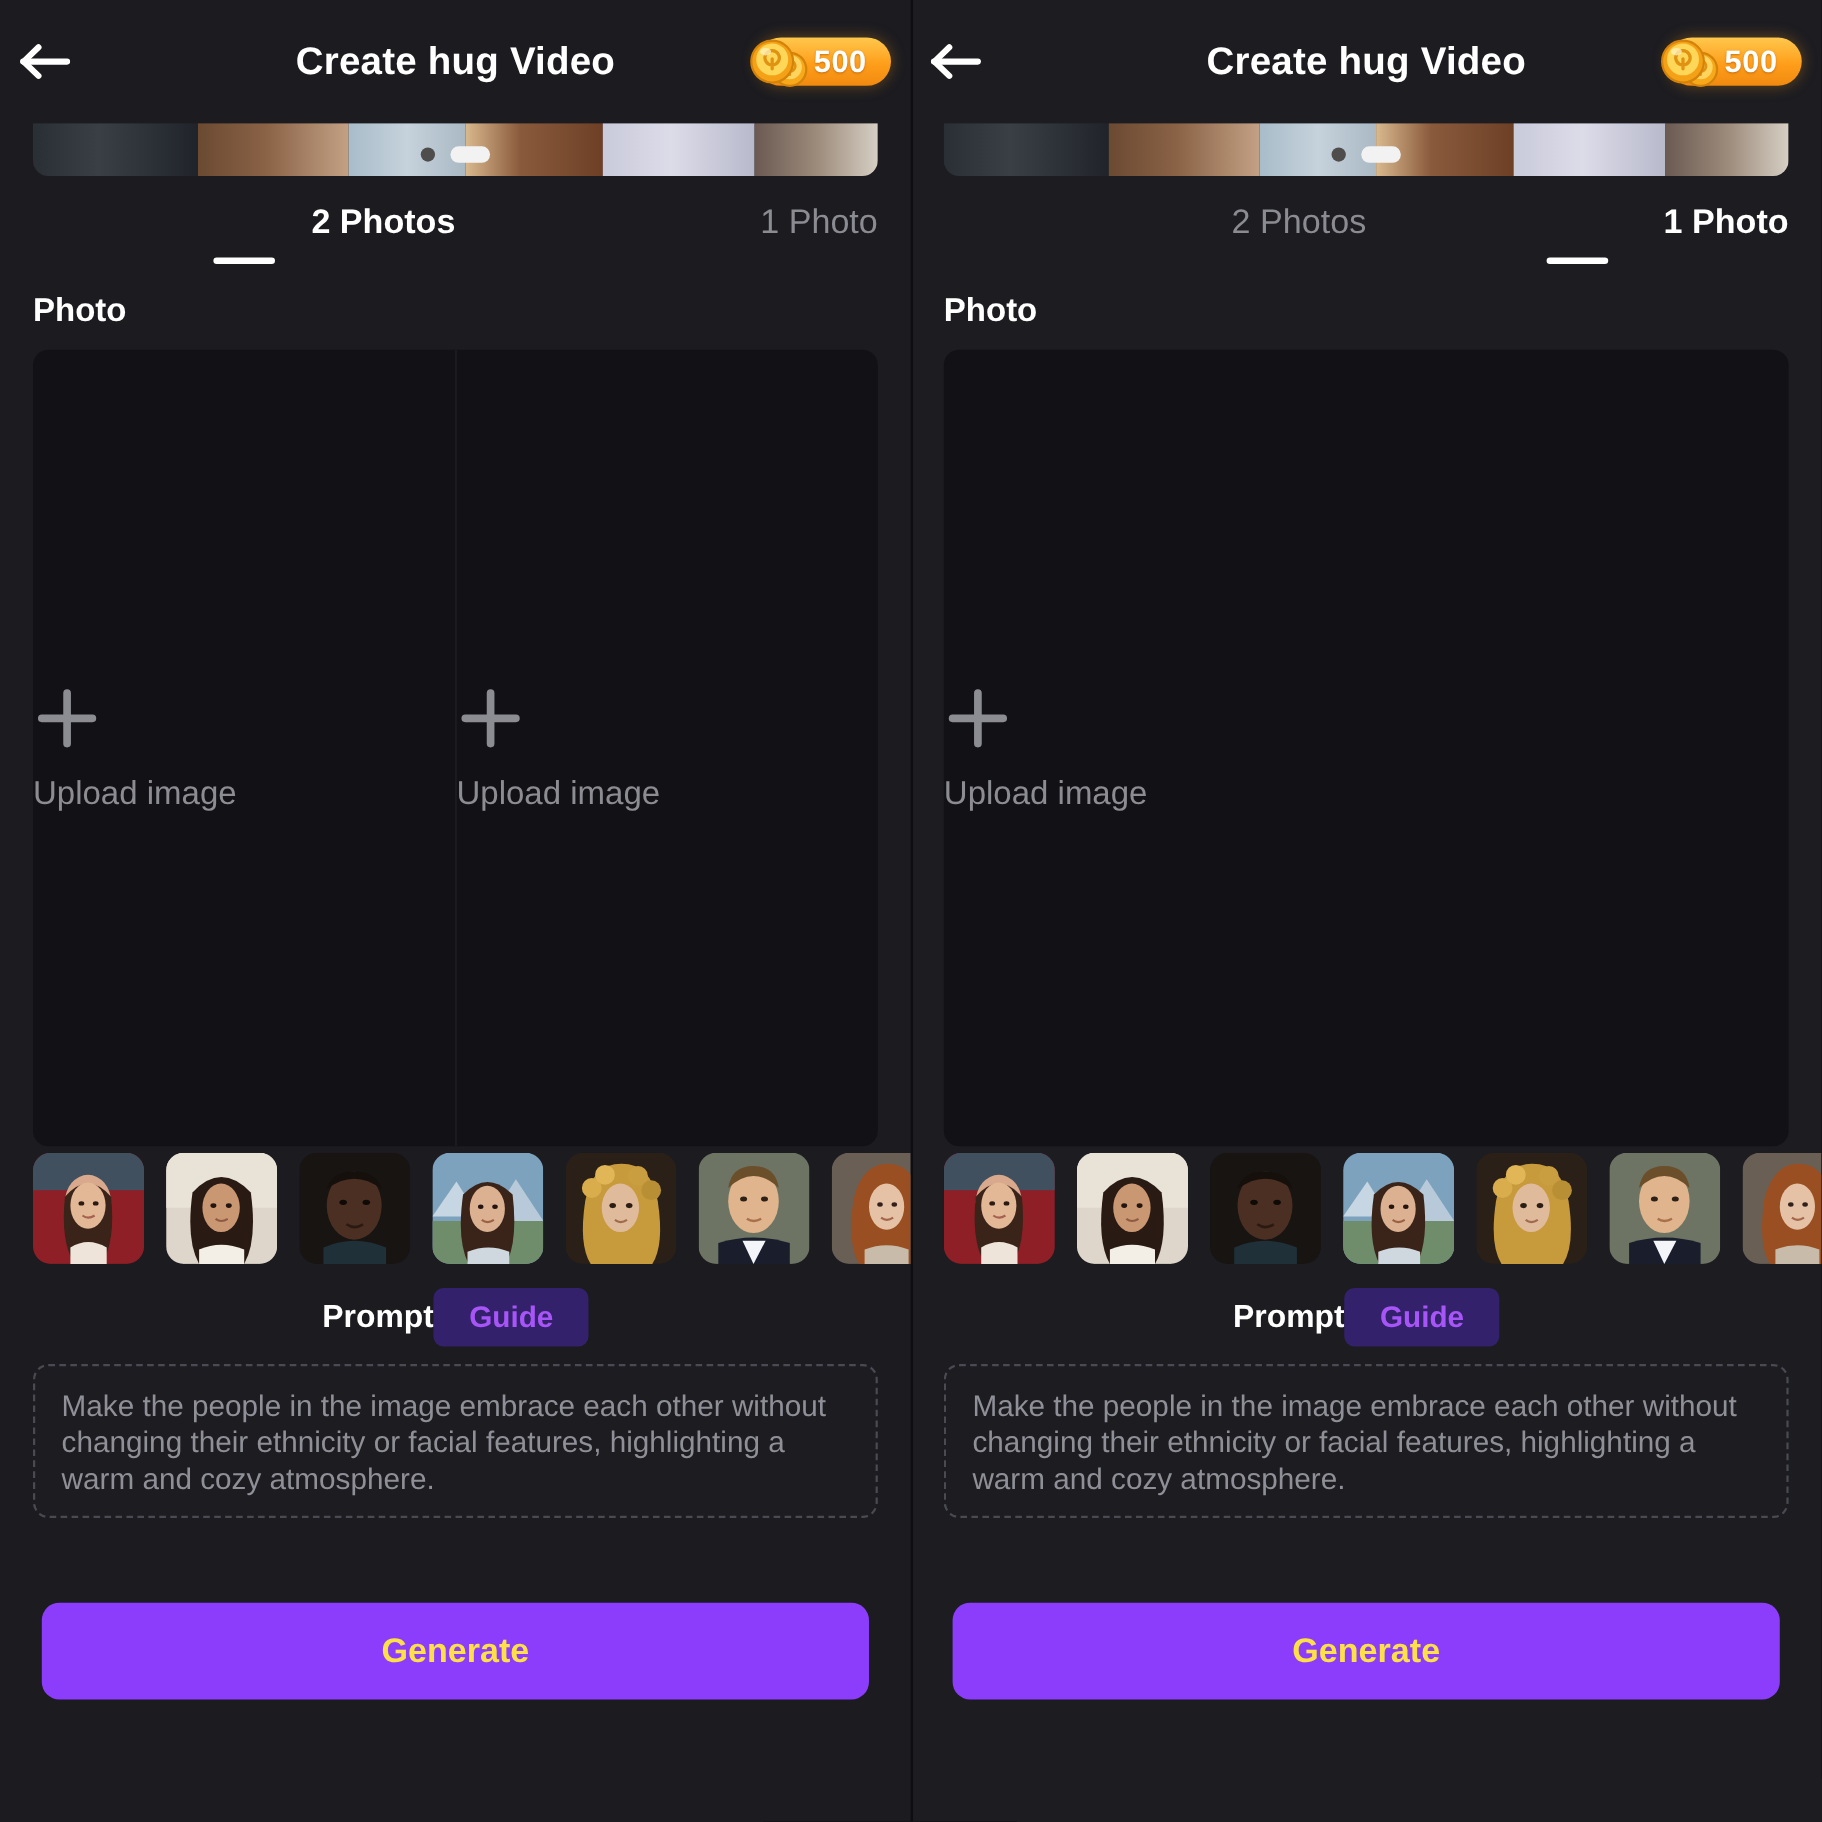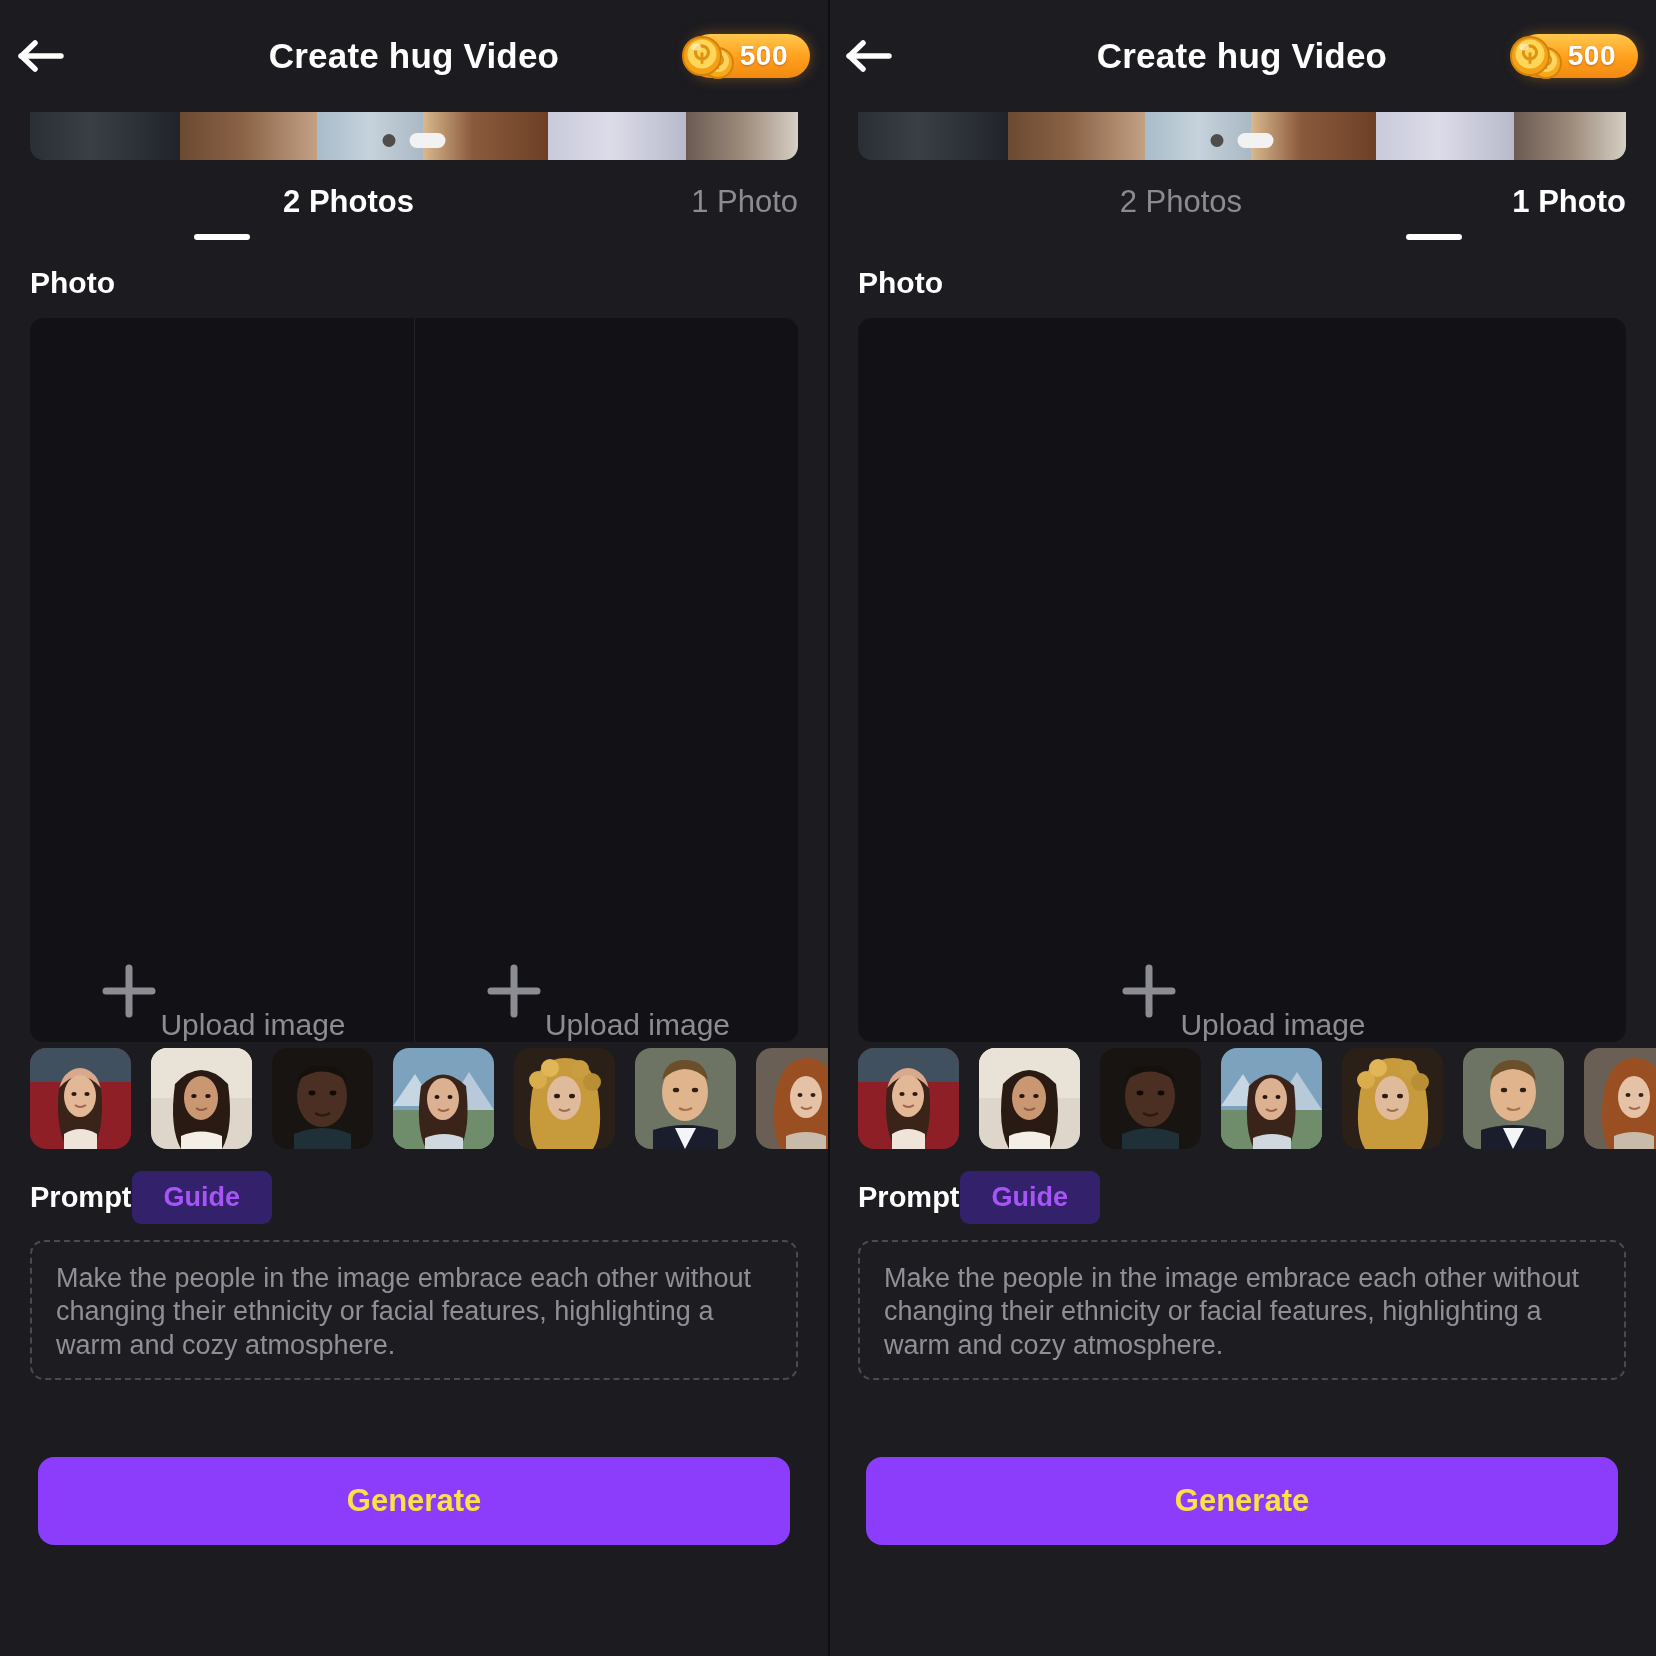--- a/index.html
+++ b/index.html
@@ -180,22 +180,22 @@
     margin: 0 30px;
     flex: 0 0 724px;
     background: #121216;
     border-radius: 14px;
     display: flex;
     overflow: hidden;
   }
   .upload-slot {
     flex: 1 1 50%;
     display: flex;
-    flex-direction: row;
-    align-items: flex-end;
+    flex-direction: column;
+    align-items: flex-start;
     justify-content: center;
     cursor: pointer;
     position: relative;
   }
   .upload-slot + .upload-slot { border-left: 1px solid #232329; }
   .plus-icon { display: block; margin-bottom: 16px; }
   .upload-text {
     color: #8c8c93;
     font-size: 30px;
     font-weight: normal;
@@ -220,21 +220,21 @@
     position: relative;
   }
   .thumb .thumb-img { width: 100%; height: 100%; display: block; }
 
   
   .prompt-head {
     margin: 0 30px;
     flex: 0 0 86px;
     display: flex;
     align-items: center;
-    justify-content: flex-start;
+    justify-content: center;
   }
   .prompt-title {
     color: #ffffff;
     font-size: 29px;
     font-weight: bold;
   }
   .guide-btn {
     background: #33216b;
     color: #a855f7;
     font-size: 27px;

